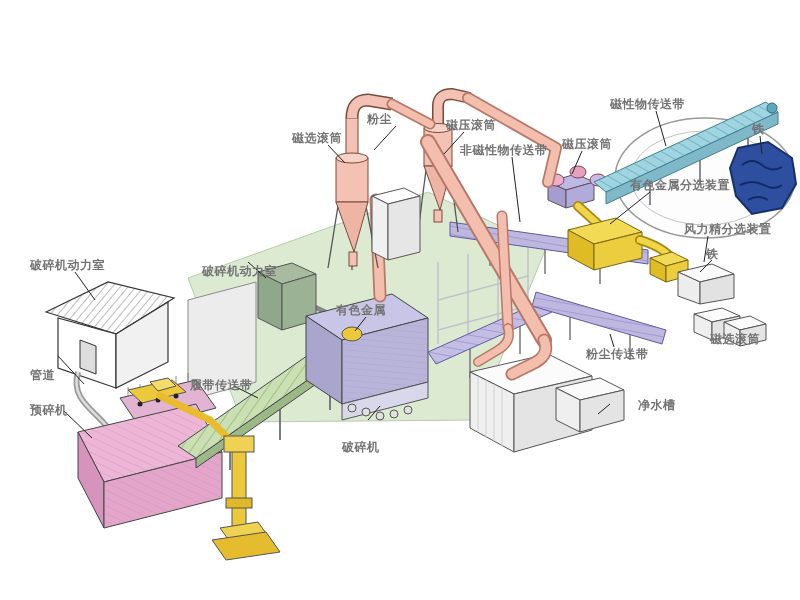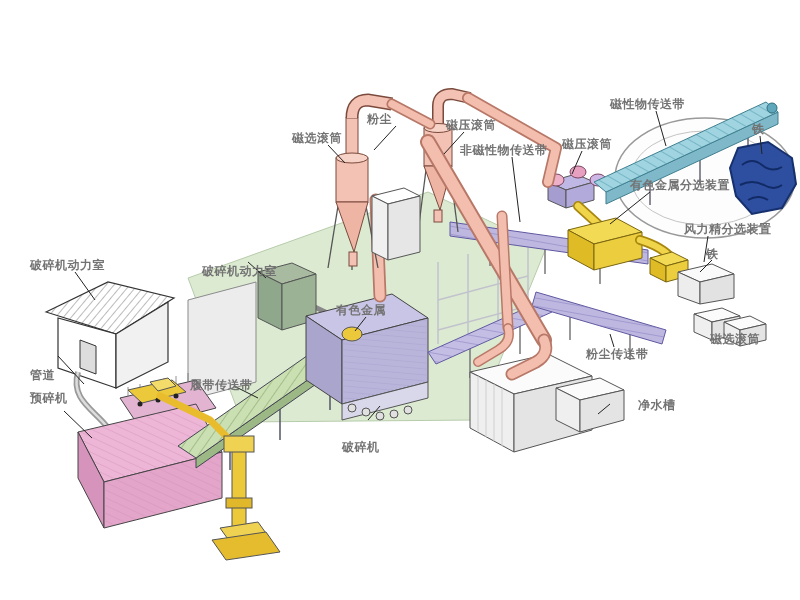--- a/index.html
+++ b/index.html
@@ -292,21 +292,21 @@
     <line x1="650" y1="192" x2="610" y2="224"></line>
     <line x1="708" y1="236" x2="704" y2="262"></line>
     <line x1="712" y1="260" x2="700" y2="272"></line>
     <line x1="614" y1="347" x2="610" y2="334"></line>
     <line x1="610" y1="404" x2="598" y2="414"></line>
   </g>
 </svg>
 
 <div class="lbl" style="left:30px;top:258px">破碎机动力室</div>
 <div class="lbl" style="left:30px;top:368px">管道</div>
-<div class="lbl" style="left:30px;top:391px">预碎机</div>
+<div class="lbl" style="left:30px;top:403px">预碎机</div>
 <div class="lbl" style="left:202px;top:264px">破碎机动力室</div>
 <div class="lbl" style="left:190px;top:378px">履带传送带</div>
 <div class="lbl" style="left:336px;top:303px">有色金属</div>
 <div class="lbl" style="left:342px;top:440px">破碎机</div>
 <div class="lbl" style="left:292px;top:131px">磁选滚筒</div>
 <div class="lbl" style="left:367px;top:112px">粉尘</div>
 <div class="lbl" style="left:446px;top:118px">磁压滚筒</div>
 <div class="lbl" style="left:460px;top:143px">非磁性物传送带</div>
 <div class="lbl" style="left:562px;top:137px">磁压滚筒</div>
 <div class="lbl" style="left:610px;top:97px">磁性物传送带</div>

